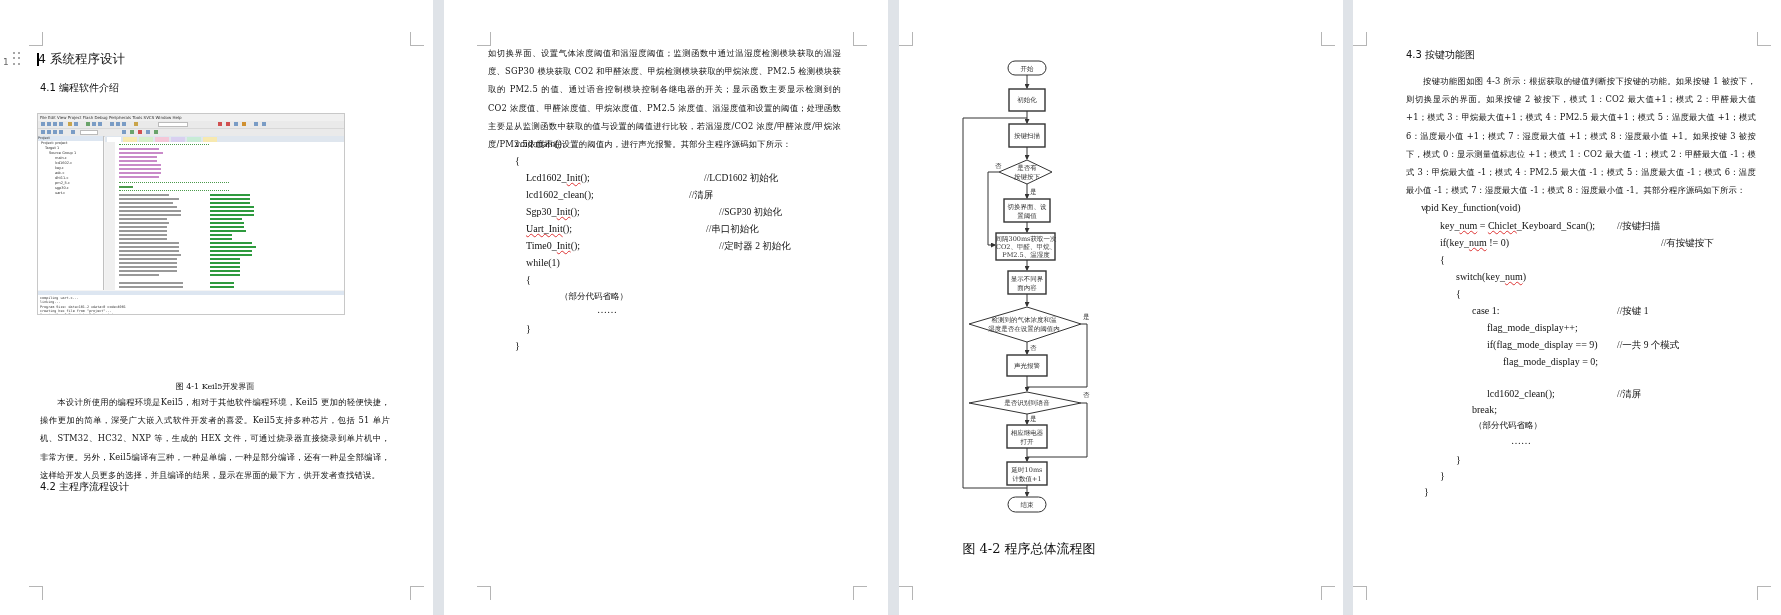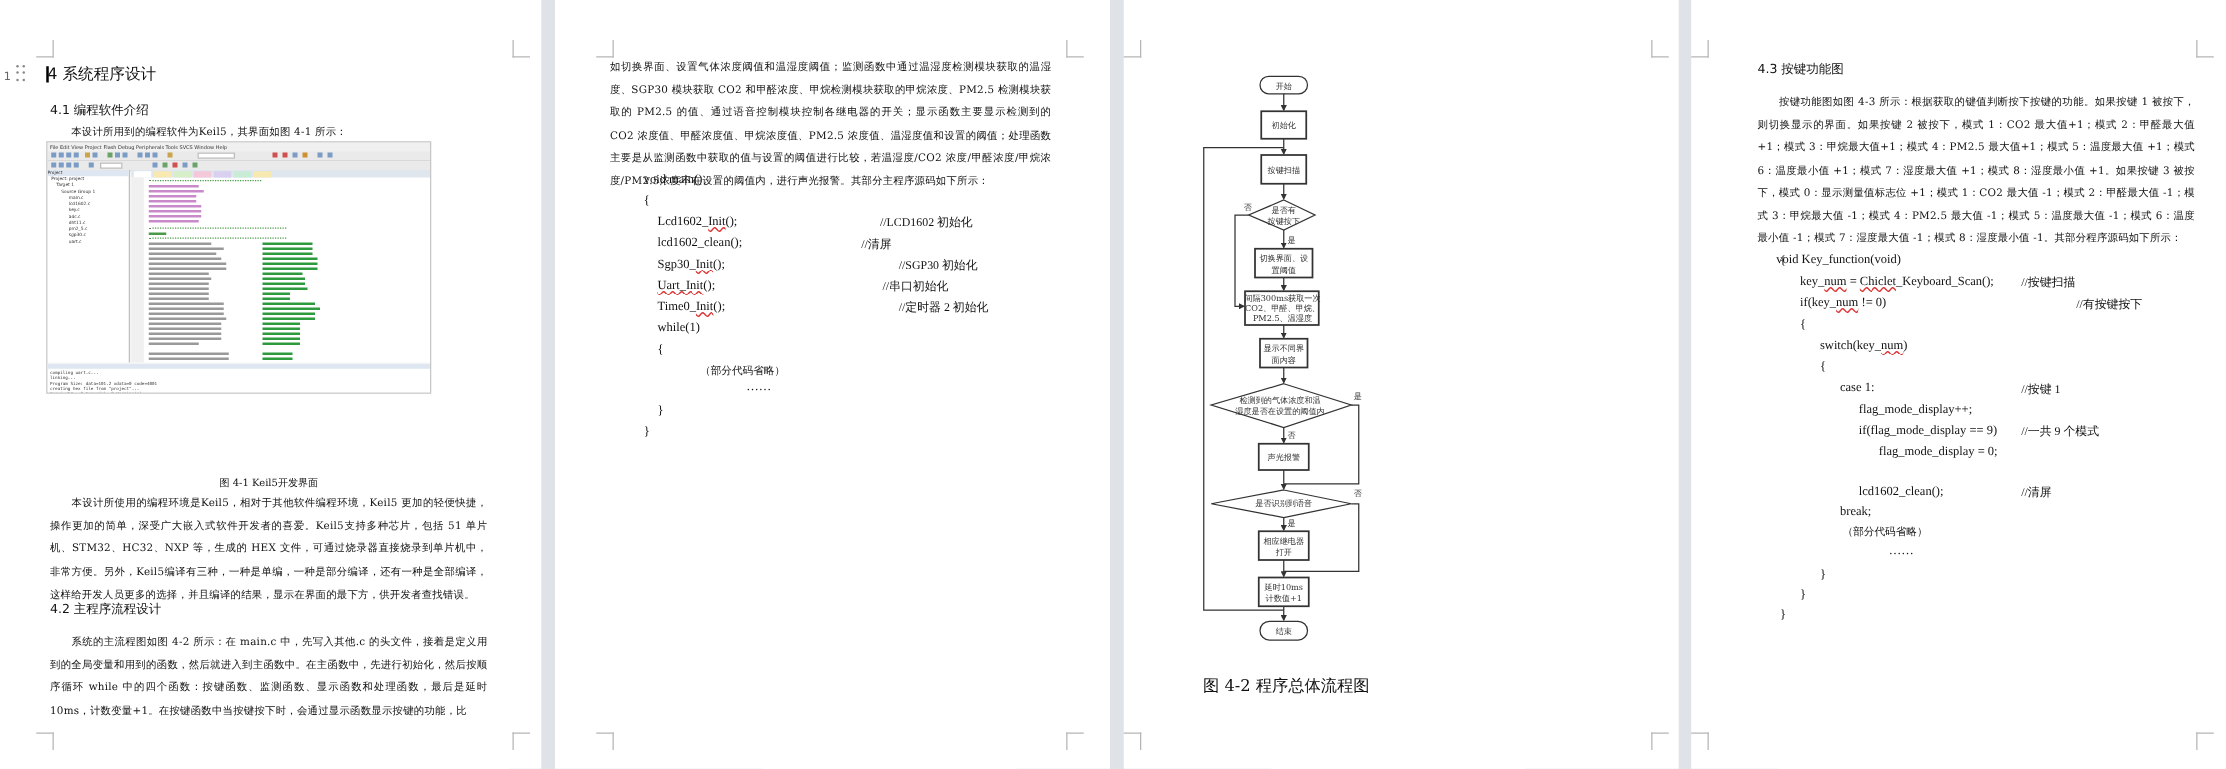--- a/index.html
+++ b/index.html
@@ -61,21 +61,20 @@
       <i></i>
       <i></i>
       <i></i>
       <i></i>
       <i></i>
     </div>
   <div class="cursor"></div>
 
   <div class="h1" style="left:38px;top:51px;">4 系统程序设计</div>
   <div class="h2" style="left:40px;top:81px;">4.1 编程软件介绍</div>
-  <div class="para" style="left:40px;top:96px;width:350px;"><span class="ind"></span><span>本设计所用到的编程软件为Keil5，其界面如图 4-1 所示：</span></div>
 
   <div class="keil">
     <div class="menu">File  Edit  View  Project  Flash  Debug  Peripherals  Tools  SVCS  Window  Help</div>
     <div class="tb">
       <i style="left:3px"></i>
         <i style="left:9px"></i>
         <i style="left:15px"></i>
         <i style="left:21px"></i>
         <i style="left:30px;background:#c9a44a"></i>
         <i style="left:36px"></i>
@@ -199,21 +198,20 @@
       <div>creating hex file from "project"...</div>
       <div>"project" - 0 Error(s), 0 Warning(s).</div>
 
     </div>
   </div>
 
   <div class="caption" style="left:40px;top:381px;width:350px;">图 4-1 Keil5开发界面</div>
   <div class="para" style="left:40px;top:393px;width:350px;"><span class="ind"></span><span>本设计所使用的编程环境是Keil5，相对于其他软件编程环境，Keil5 更加的轻便快捷，操作更加的简单，深受广大嵌入式软件开发者的喜爱。Keil5支持多种芯片，包括 51 单片机、STM32、HC32、NXP 等，生成的 HEX 文件，可通过烧录器直接烧录到单片机中，非常方便。另外，Keil5编译有三种，一种是单编，一种是部分编译，还有一种是全部编译，这样给开发人员更多的选择，并且编译的结果，显示在界面的最下方，供开发者查找错误。</span></div>
 
   <div class="h2" style="left:40px;top:480px;">4.2 主程序流程设计</div>
-  <div class="para" style="left:40px;top:504px;width:350px;"><span class="ind"></span><span>系统的主流程图如图 4-2 所示：在 main.c 中，先写入其他.c 的头文件，接着是定义用到的全局变量和用到的函数，然后就进入到主函数中。在主函数中，先进行初始化，然后按顺序循环 while 中的四个函数：按键函数、监测函数、显示函数和处理函数，最后是延时 10ms，计数变量+1。在按键函数中当按键按下时，会通过显示函数显示按键的功能，比</span></div>
 </div>
 
 <div class="page" id="p2">
   <div class="crop tl" style="left:33px;top:32px;"></div>
   <div class="crop tr" style="left:409px;top:32px;"></div>
   <div class="crop bl" style="left:33px;top:586px;"></div>
   <div class="crop br" style="left:409px;top:586px;"></div>
 
   <div class="para" style="left:44px;top:44px;width:353px;">如切换界面、设置气体浓度阈值和温湿度阈值；监测函数中通过温湿度检测模块获取的温湿度、SGP30 模块获取 CO2 和甲醛浓度、甲烷检测模块获取的甲烷浓度、PM2.5 检测模块获取的 PM2.5 的值、通过语音控制模块控制各继电器的开关；显示函数主要显示检测到的 CO2 浓度值、甲醛浓度值、甲烷浓度值、PM2.5 浓度值、温湿度值和设置的阈值；处理函数主要是从监测函数中获取的值与设置的阈值进行比较，若温湿度/CO2 浓度/甲醛浓度/甲烷浓度/PM2.5浓度不在设置的阈值内，进行声光报警。其部分主程序源码如下所示：</div>
 

